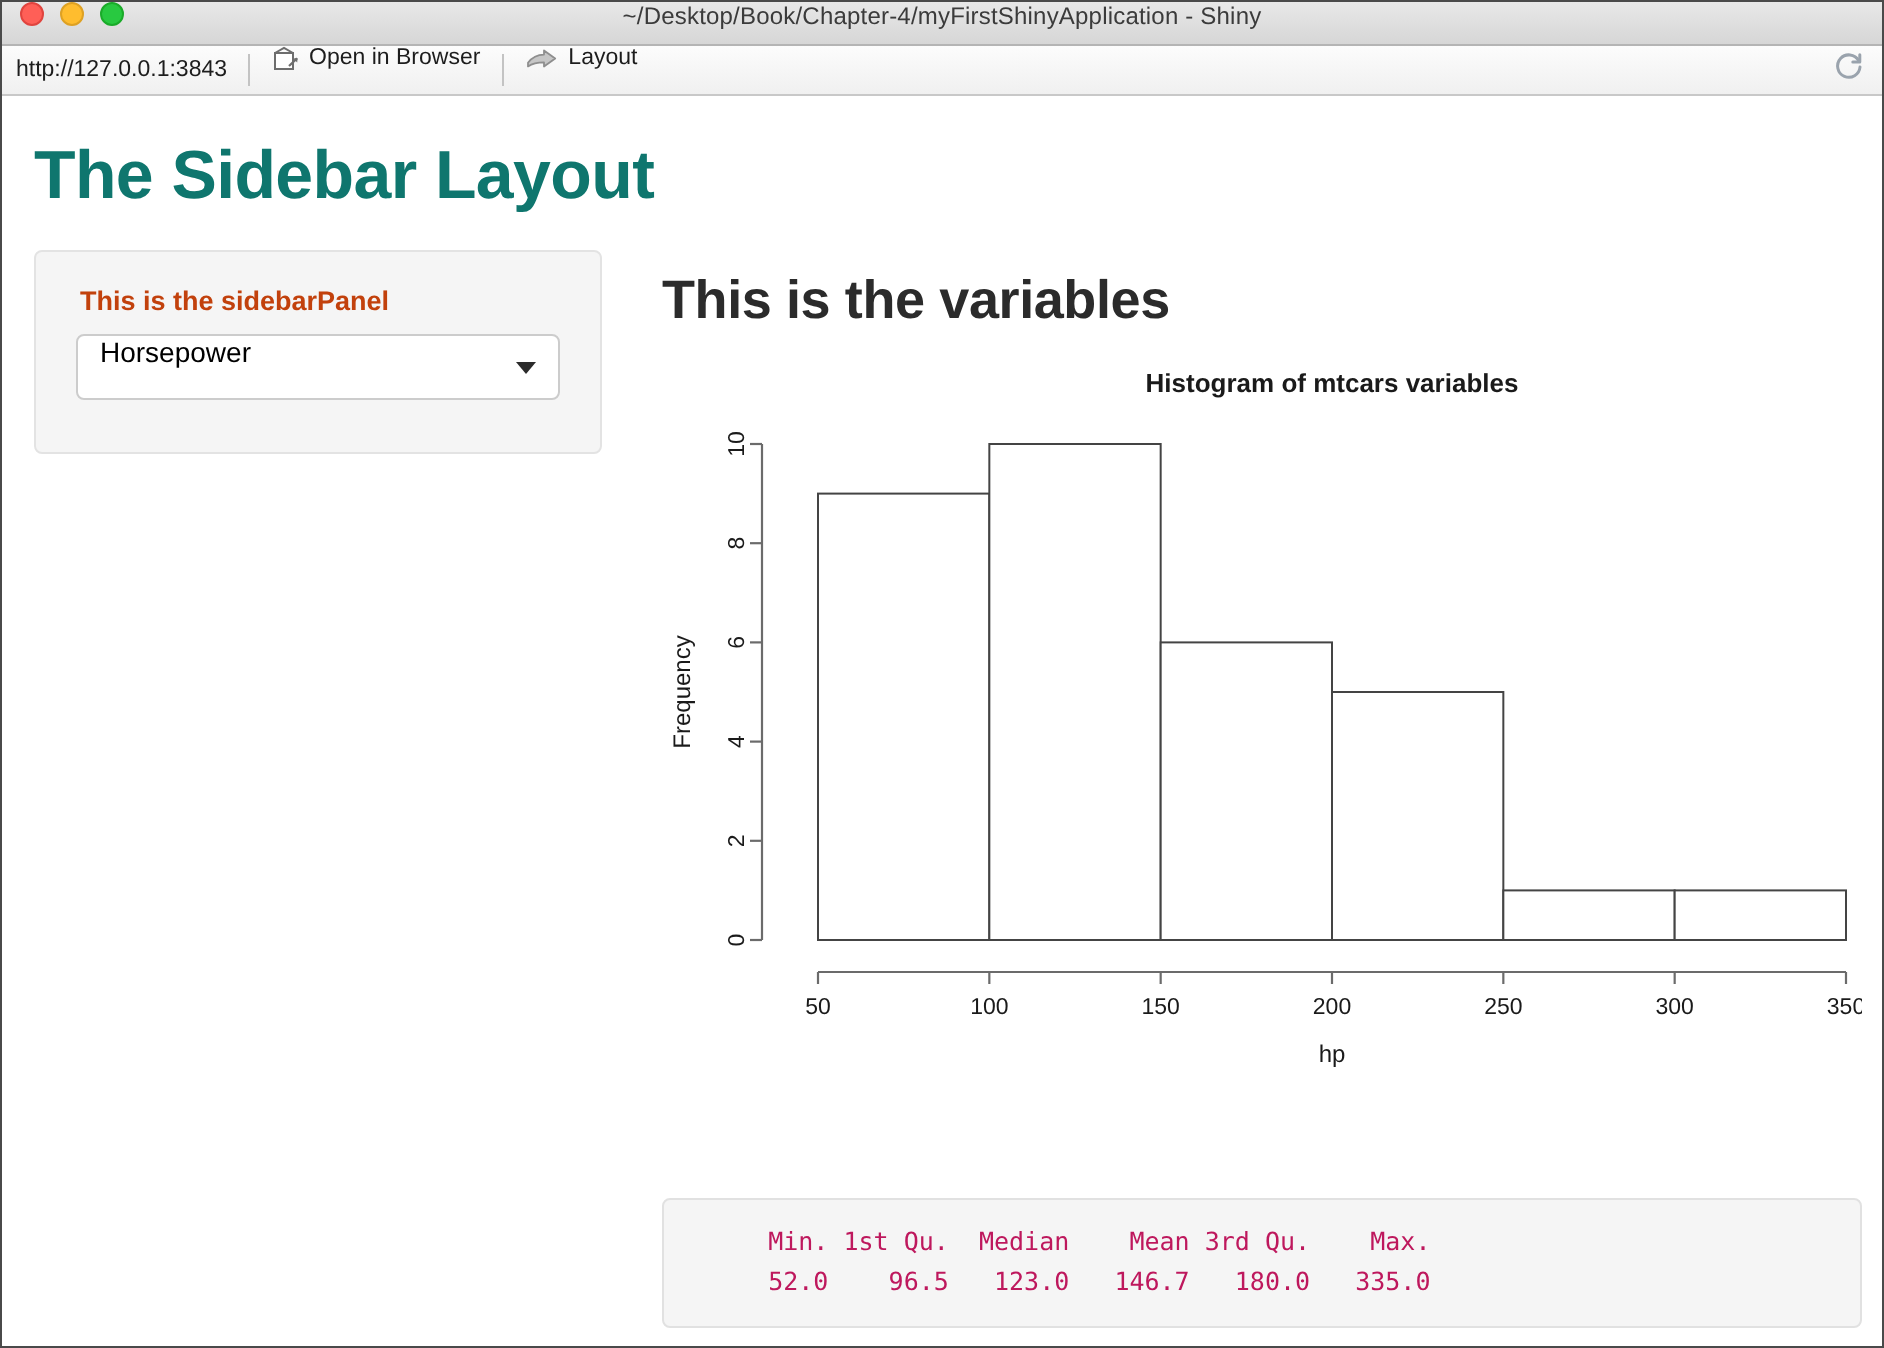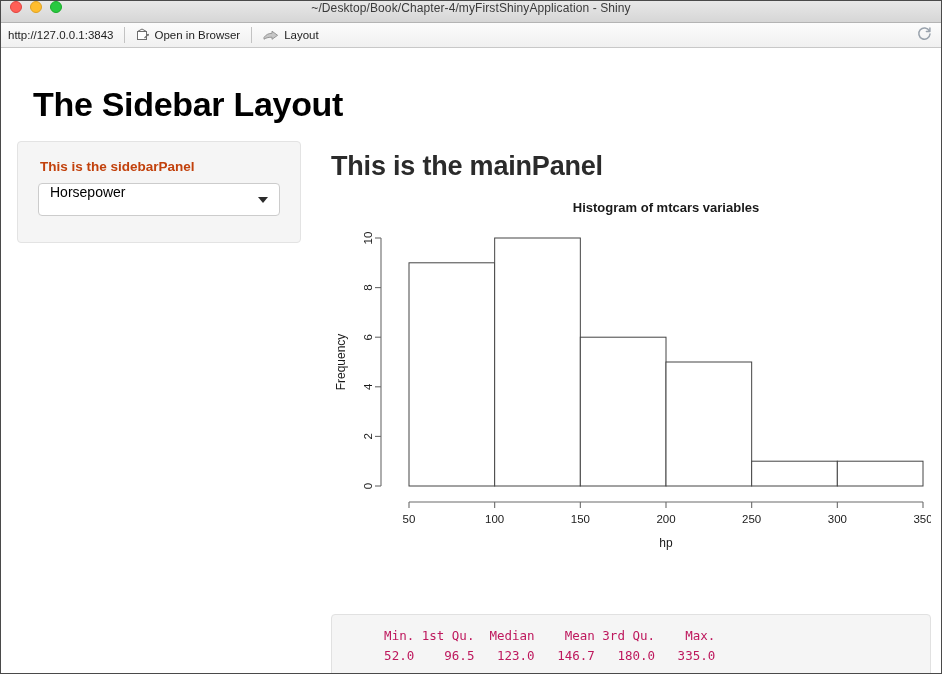--- a/index.html
+++ b/index.html
@@ -74,21 +74,21 @@
     padding: 0 10px 0 7px;
     white-space: nowrap;
   }
   .tb-sep {
     width: 1px;
     height: 16px;
     background: #c3c3c3;
   }
   .tb-btn {
     display: flex;
-    align-items: center;
+    align-items: flex-start;
     gap: 5px;
     padding: 0 11px;
     height: 100%;
     white-space: nowrap;
     cursor: default;
   }
   .tb-icon { display: flex; align-items: center; }
   .reload-btn {
     position: absolute;
     right: 8px;
@@ -99,25 +99,25 @@
   }
 
   
   .content {
     position: relative;
     height: 624px;
     background: #ffffff;
     padding: 0;
   }
   .page-title {
-    margin: 16px;
+    margin: 0;
     padding: 22px 0 0 16px;
     font-size: 34px;
     font-weight: bold;
-    color: #000000;
+    color: #0f766e;
     letter-spacing: -0.3px;
     line-height: 1.1;
   }
 
   .row {
     display: flex;
     align-items: flex-start;
     padding-left: 16px;
     margin-top: 18px;
   }
@@ -259,21 +259,21 @@
         <div class="control-label">This is the sidebarPanel</div>
         <div class="select-wrap">
           <div class="select-box">
             <span>Horsepower</span>
           </div>
           <span class="caret"></span>
         </div>
       </div>
 
       <div class="main-panel">
-        <div class="main-heading">This is the mainPanel</div>
+        <div class="main-heading">This is the variables</div>
 
         <div class="plot-holder">
           <svg id="plot-svg" width="600" height="400" viewBox="0 0 600 400" font-family="Liberation Sans, sans-serif">
               <text x="335" y="16" text-anchor="middle" font-size="13" font-weight="bold" fill="#1a1a1a">Histogram of mtcars variables</text>
               <rect x="78" y="66.79999999999998" width="85.66666666666666" height="223.20000000000002" fill="#ffffff" stroke="#444444" stroke-width="1"></rect>
               <rect x="163.66666666666666" y="42" width="85.66666666666666" height="248" fill="#ffffff" stroke="#444444" stroke-width="1"></rect>
               <rect x="249.33333333333331" y="141.20000000000002" width="85.66666666666669" height="148.79999999999998" fill="#ffffff" stroke="#444444" stroke-width="1"></rect>
               <rect x="335" y="166" width="85.66666666666663" height="124" fill="#ffffff" stroke="#444444" stroke-width="1"></rect>
               <rect x="420.66666666666663" y="265.2" width="85.66666666666674" height="24.80000000000001" fill="#ffffff" stroke="#444444" stroke-width="1"></rect>
               <rect x="506.33333333333337" y="265.2" width="85.66666666666663" height="24.80000000000001" fill="#ffffff" stroke="#444444" stroke-width="1"></rect>

